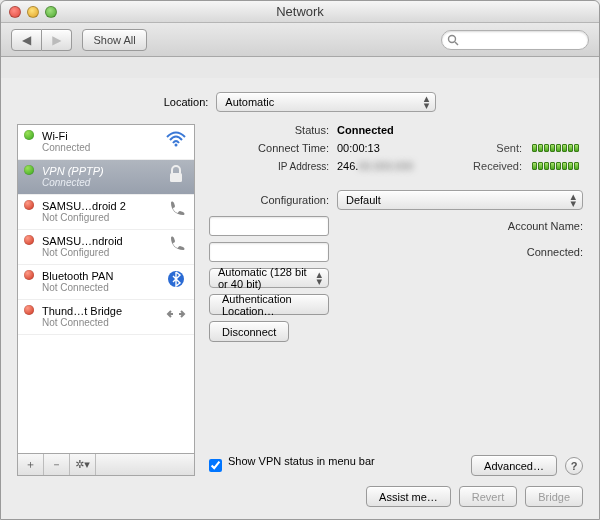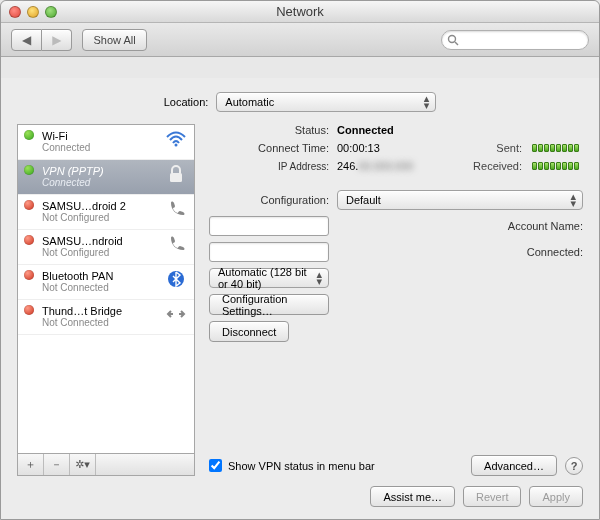--- a/index.html
+++ b/index.html
@@ -46,21 +46,21 @@
   .form { display: grid; grid-template-columns: 120px 1fr; column-gap: 8px; row-gap: 6px; align-items: center; }
   .form .lab { text-align: right; color: #333; }
   .small-row { display: flex; align-items: center; gap: 6px; font-size: 11px; color:#444;}
   .bars { display:flex; gap:1px; margin-left:4px;}
   .bars span{ width:5px; height:8px; background: linear-gradient(#a6e36b,#4fa822); border:1px solid #3a7d18; border-radius:1px;}
   .sr-wrap { display:flex; flex-direction:column; gap:2px; margin-left:auto; padding-right:4px;}
   input.text { height: 20px; border: 1px solid #a0a0a0; border-radius: 3px; padding: 0 6px; background: #fff; width: 100%; box-shadow: inset 0 1px 2px rgba(0,0,0,.1);}
   .btnrow { display:flex; gap:6px; }
   .push { height: 21px; background: linear-gradient(#fdfdfd, #e3e3e3); border: 1px solid #9a9a9a; border-radius: 4px; padding: 0 12px; display:flex; align-items:center; box-shadow: 0 1px 0 #fff inset; }
   .push.disabled { color:#9b9b9b; }
-  .chk-row { display:flex; align-items:center; gap:6px; margin-top:auto; }
+  .chk-row { display:flex; gap:6px; margin-top:auto; }
   .chk-row .right { margin-left:auto; display:flex; gap:8px; align-items:center;}
   .help { width:18px;height:18px;border-radius:9px;border:1px solid #9a9a9a;background:linear-gradient(#fdfdfd,#e3e3e3);display:flex;align-items:center;justify-content:center;color:#555;font-weight:bold;}
   .footer { display:flex; gap:8px; justify-content:flex-end; padding-top:10px; }
   .arrow-glyph { font-size: 12px; color:#666; }
   .blur { color: transparent; text-shadow: 0 0 6px rgba(0,0,0,.5); }
 </style>
 </head>
 <body>
 
 <div class="window">
@@ -271,21 +271,21 @@
           <div class="select">
             <span>Automatic (128 bit or 40 bit)</span>
             <span class="arrows">
                 <span>▴</span>
                 <span>▾</span>
               </span>
           </div>
 
           <div></div>
           <div class="btnrow">
-            <div class="push">Configuration Settings…</div>
+            <div class="push">Authentication Location…</div>
           </div>
           <div></div>
           <div class="btnrow">
             <div class="push">Disconnect</div>
           </div>
         </div>
 
         <div class="chk-row">
           <input type="checkbox" checked="" style="">
           <span>Show VPN status in menu bar</span>
@@ -293,16 +293,16 @@
             <div class="push">Advanced…</div>
             <div class="help">?</div>
           </div>
         </div>
       </div>
     </div>
 
     <div class="footer">
       <div class="push">Assist me…</div>
       <div class="push disabled">Revert</div>
-      <div class="push disabled">Apply</div>
+      <div class="push disabled">Bridge</div>
     </div>
   </div>
 </div>
 
 </body></html>

